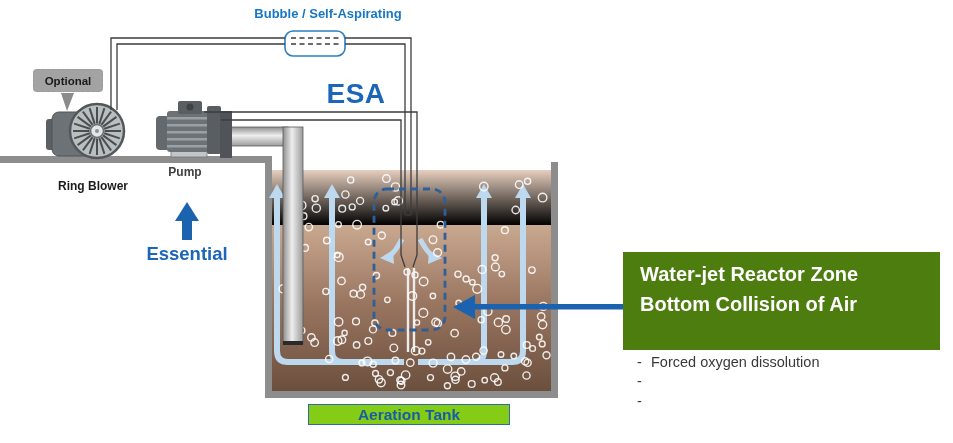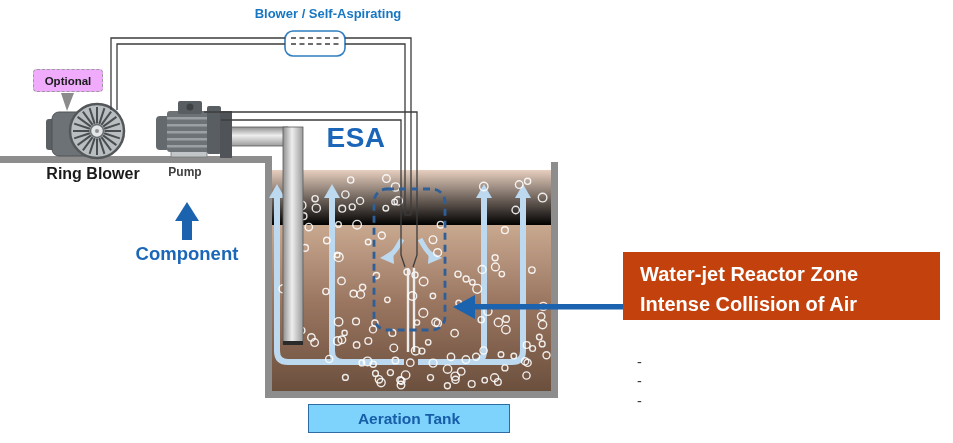--- a/index.html
+++ b/index.html
@@ -3,36 +3,36 @@
 <meta charset="utf-8">
 <style>
   html,body{margin:0;padding:0;background:#fff;}
   .canvas{position:relative;width:953px;height:443px;background:#fff;overflow:hidden;
           font-family:"Liberation Sans",sans-serif;}
   .abs{position:absolute;}
   svg{display:block;}
   .blower-label{left:230px;top:6px;width:196px;text-align:center;
       font-size:13px;font-weight:bold;color:#1877c3;}
   .esa-label{left:324px;top:78px;width:64px;text-align:center;
-      font-size:28px;font-weight:600;color:#1b66b8;letter-spacing:.5px;margin-top:44px;}
+      font-size:28px;font-weight:600;color:#1b66b8;letter-spacing:.5px;}
   .optional-box{left:33px;top:69px;width:68px;height:21px;
-      border:1.6px dashed #9a9a9a;border-radius:4px;background:#f0abfc;
+      border:1.6px dashed #9a9a9a;border-radius:4px;background:#a3a3a3;
       display:flex;align-items:center;justify-content:center;
       font-size:11.5px;font-weight:600;color:#1a1a1a;}
-  .ring-blower-label{left:38px;top:165px;width:110px;text-align:center;
-      font-size:16px;font-weight:bold;color:#1b1b1b;}
+  .ring-blower-label{left:38px;top:179px;width:110px;text-align:center;
+      font-size:12px;font-weight:bold;color:#1b1b1b;}
   .pump-label{left:151px;top:165px;width:68px;text-align:center;
       font-size:12px;font-weight:bold;color:#404040;}
   .essential-label{left:127px;top:241px;width:120px;text-align:center;
       font-size:18.5px;font-weight:600;line-height:25px;color:#1b66b8;}
-  .aeration-box{left:308px;top:404px;width:202px;height:29px;
-      border:1.6px solid #2e6da4;background:#7dd3fc;box-sizing:border-box;
+  .aeration-box{left:308px;top:404px;width:202px;height:21px;
+      border:1.6px solid #2e6da4;background:#84cc16;box-sizing:border-box;
       display:flex;align-items:center;justify-content:center;
       font-size:15.5px;font-weight:bold;color:#185da8;}
-  .callout-box{left:623px;top:252px;width:317px;height:68px;background:#c2410c;
+  .callout-box{left:623px;top:252px;width:317px;height:98px;background:#4d7c0f;
       box-sizing:border-box;padding:7px 0 0 17px;}
   .callout-box .line{font-size:20px;font-weight:bold;color:#ffffff;line-height:30px;
       white-space:nowrap;}
   .bullet-list{left:633px;top:353px;width:316px;}
   .bullet-row{display:flex;font-size:14.5px;color:#3a3a3a;line-height:19.4px;}
   .bullet-dash{width:14px;flex:0 0 14px;text-align:left;padding-left:4px;}
   .bullet-text{white-space:nowrap;}
 </style>
 </head>
 <body>
@@ -301,44 +301,45 @@
     </g>
 
     <g fill="#1b63ae">
       <polygon points="187,202 175,221 199,221"></polygon>
       <rect x="182" y="221" width="10" height="19"></rect>
     </g>
 
     <polygon points="61,93 74,93 67,111" fill="#8b8b8b"></polygon>
   </svg>
 
-  <div class="abs blower-label">Blower / Self-Aspirating</div>
+  <div class="abs blower-label">Bubble / Self-Aspirating</div>
 
   <div class="abs esa-label">ESA</div>
 
   <div class="abs optional-box">Optional</div>
 
   <div class="abs ring-blower-label">Ring Blower</div>
 
   <div class="abs pump-label">Pump</div>
 
   <div class="abs essential-label">
-    <div>Component</div>
+    <div>Essential</div>
   </div>
 
   <div class="abs aeration-box">Aeration Tank</div>
 
   <div class="abs callout-box">
     <div class="line">Water-jet Reactor Zone</div>
-    <div class="line">Intense Collision of Air</div>
+    <div class="line">Bottom Collision of Air</div>
   </div>
 
   <div class="abs bullet-list">
     <div class="bullet-row">
       <span class="bullet-dash">-</span>
+      <span class="bullet-text">Forced oxygen dissolution</span>
     </div>
     <div class="bullet-row">
       <span class="bullet-dash">-</span>
     </div>
     <div class="bullet-row">
       <span class="bullet-dash">-</span>
     </div>
   </div>
 
 </div>

